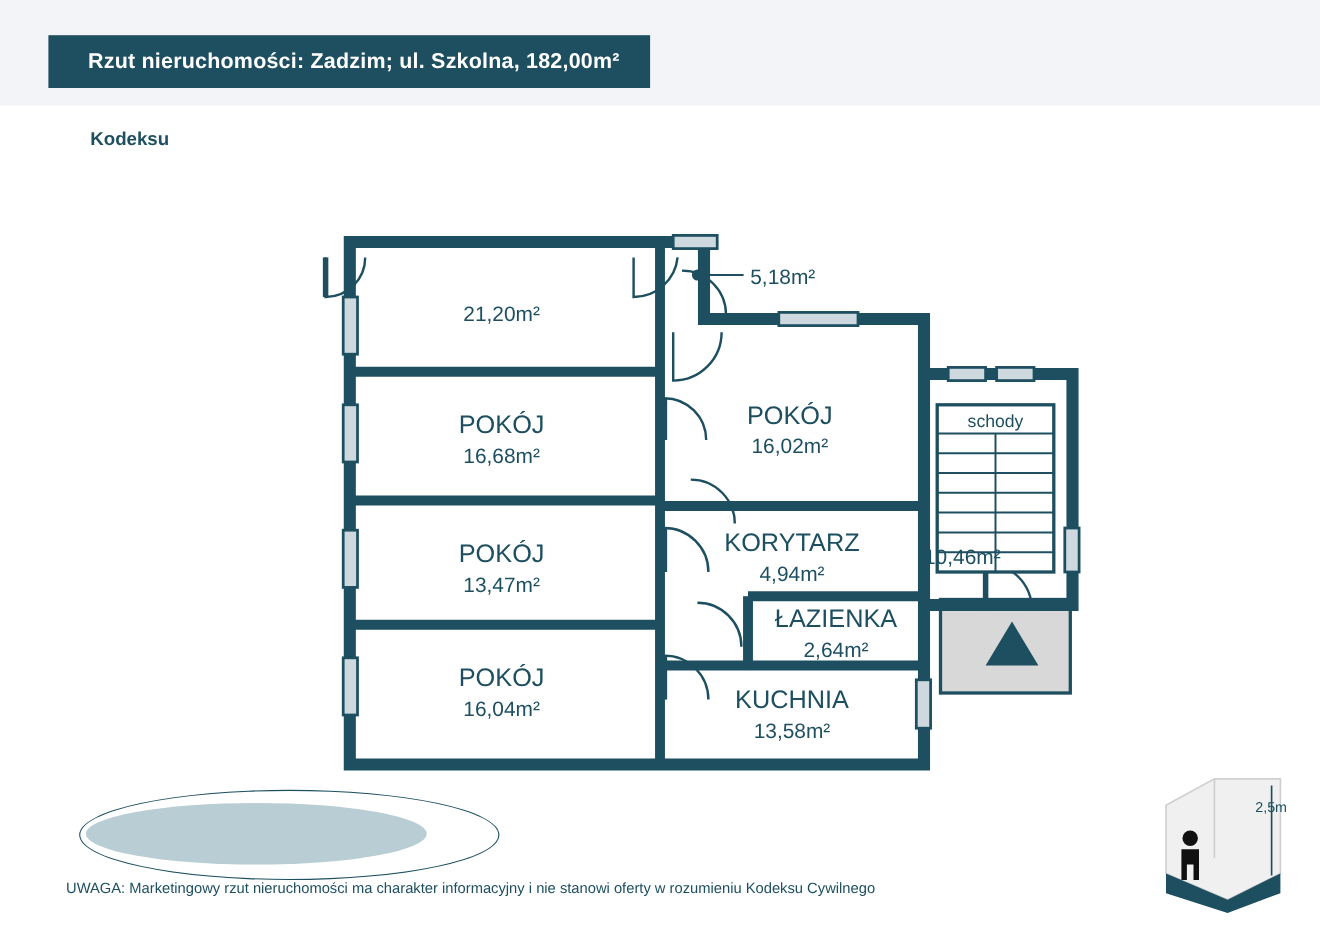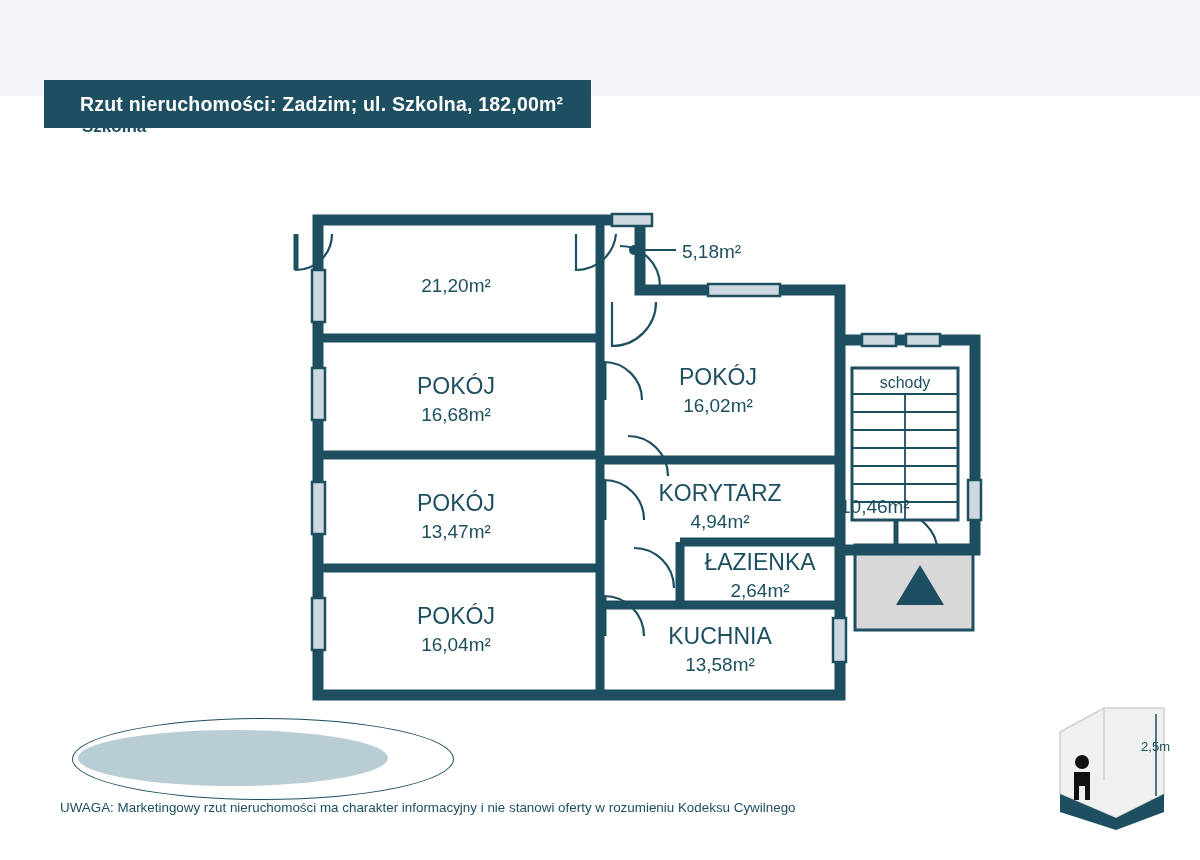--- a/index.html
+++ b/index.html
@@ -27,21 +27,20 @@
     left: 44px; top: 32px;
     height: 48px;
     background: #1d4f60;
     color: #ffffff;
     display: flex; align-items: center;
     padding: 0 28px 0 36px;
     font-size: 19.5px;
     font-weight: bold;
     letter-spacing: 0.2px;
     white-space: nowrap;
-    margin-top: 48px;
   }
   .floor-label {
     position: absolute;
     left: 82px; top: 117px;
     font-size: 17px;
     font-weight: bold;
     color: #1d4f60;
   }
 
   
@@ -82,34 +81,34 @@
     width: 990px;
     text-align: left;
     font-size: 13.4px;
     line-height: 1.5;
     color: #1d4f60;
   }
 
   
   .height-badge { position: absolute; left: 1052px; top: 700px; width: 120px; height: 130px; }
   .height-badge .hb-label {
-    position: absolute; right: 2px; top: 39px;
+    position: absolute; right: 2px; top: 26px;
     font-size: 13px; color: #1d4f60;
   }
 </style>
 </head>
 <body>
 
 <div class="page">
 
   <div class="top-band"></div>
 
   <div class="title-bar">Rzut nieruchomości: Zadzim; ul. Szkolna, 182,00m²</div>
 
-  <div class="floor-label">Szkolna</div>
+  <div class="floor-label">Kodeksu</div>
 
   <svg id="plan" viewBox="0 0 1200 580" width="1200" height="580">
 
     <rect x="855" y="395" width="118" height="85" fill="#d8d8d8" stroke="none"></rect>
     <rect x="855" y="395" width="118" height="85" fill="none" stroke="#1d4f60" stroke-width="3"></rect>
 
     <polygon points="920,415 944,455 896,455" fill="#1d4f60"></polygon>
 
     <g stroke="#1d4f60" fill="none" stroke-width="11">
 

